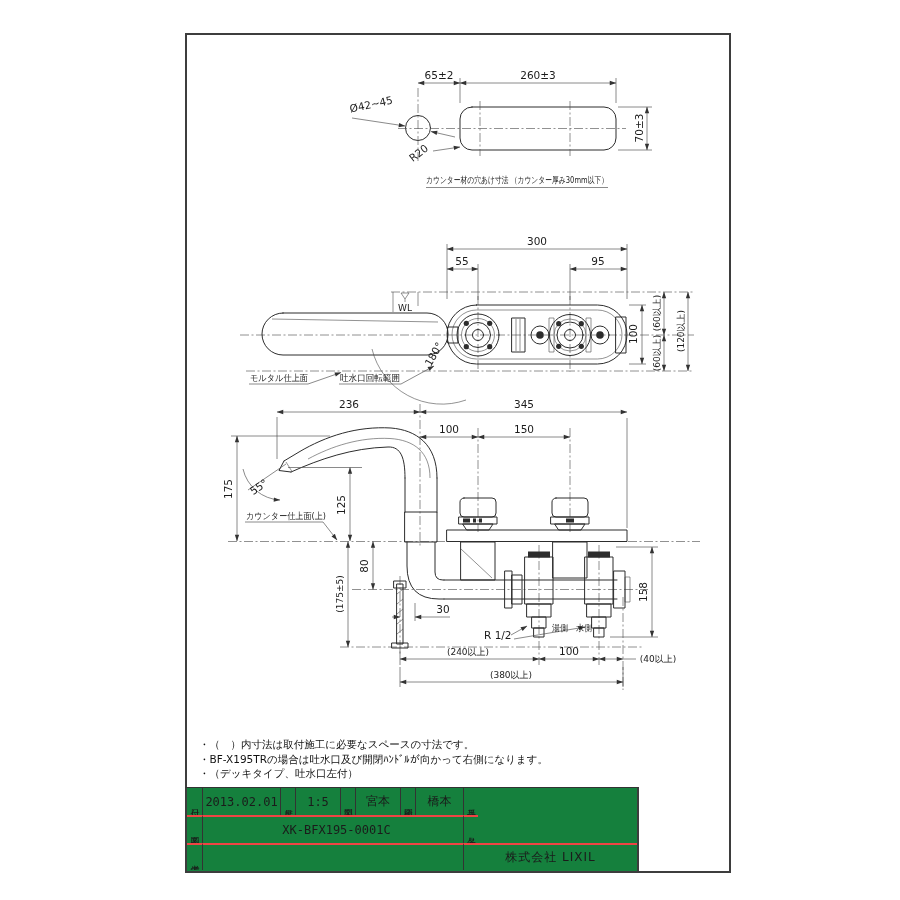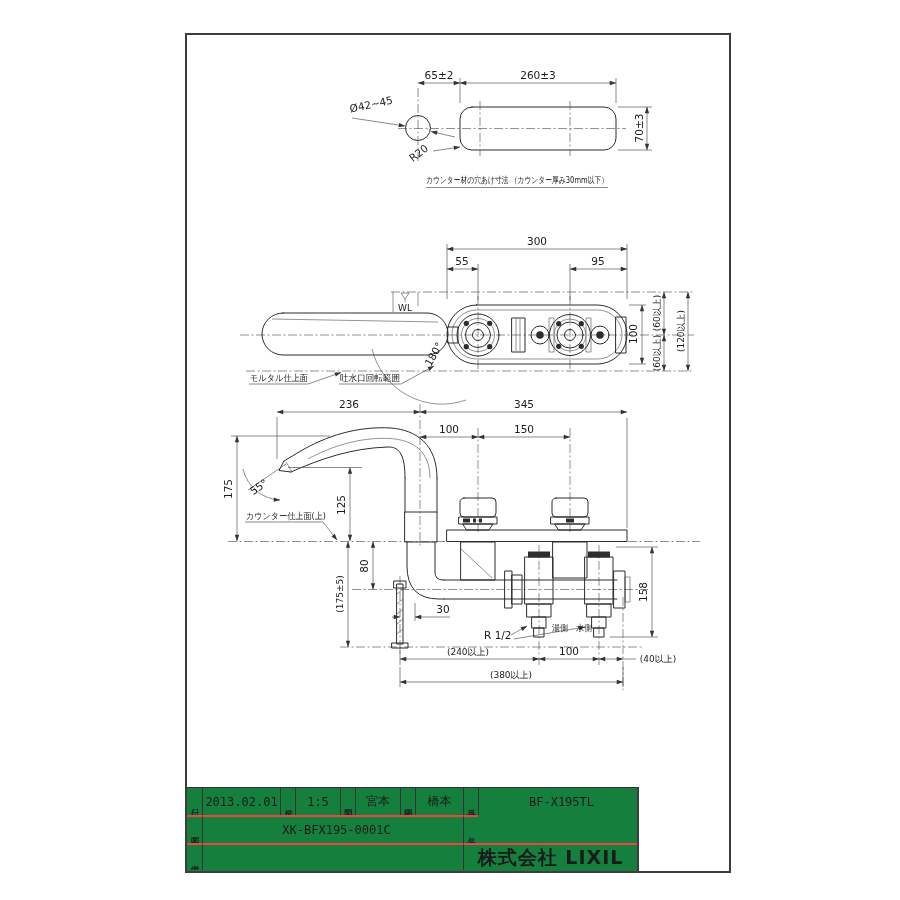--- a/index.html
+++ b/index.html
@@ -26,21 +26,21 @@
   .r2{grid-template-columns:15px 261px 15px 1fr;height:28px;}
   .r3{grid-template-columns:15px 261px 1fr;height:27px;}
   .tb .c{border-left:1px solid #333;border-top:2px solid #ef4444;display:flex;align-items:center;
          justify-content:center;box-sizing:border-box;overflow:hidden;}
   .tb .r1 .c{border-top:none;}
   .tb .c:first-child{border-left:none;}
   .vl{writing-mode:vertical-rl;text-orientation:upright;font-size:9px;line-height:9px;letter-spacing:0px;}
   .mono{font-family:"DejaVu Sans Mono","Liberation Mono",monospace;}
   .leftal{justify-content:flex-start;padding-left:7px;}
   .pname{font-size:11px;}
-  .logo{font-weight:bold;font-size:19px;letter-spacing:1px;}
+  .logo{font-weight:normal;font-size:12px;letter-spacing:1px;}
 </style>
 </head>
 <body>
 
 <div class="page">
   <div class="sheet"></div>
 
   <svg width="900" height="900" viewBox="0 0 900 900">
     <defs>
       <marker id="mA" viewBox="0 0 10 8" refX="9.2" refY="4" markerWidth="11" markerHeight="8.8" orient="auto-start-reverse">
@@ -280,20 +280,25 @@
         <line x1="599" y1="659" x2="623" y2="659" class="dl" marker-start="url(#mA)" marker-end="url(#mA)"></line>
         <path d="M623,659 H636" class="dl"></path>
         <text x="658" y="662" text-anchor="middle" class="t9">(40以上)</text>
         <path d="M400,667 V687 M623,667 V687" class="dl"></path>
         <line x1="400" y1="682" x2="623" y2="682" class="dl" marker-start="url(#mA)" marker-end="url(#mA)"></line>
         <text x="511" y="678" text-anchor="middle" class="t9">(380以上)</text>
       </g>
     </g>
   </svg>
 
+  <div class="notes">
+    <div>・（　）内寸法は取付施工に必要なスペースの寸法です。</div>
+    <div>・BF-X195TRの場合は吐水口及び開閉ﾊﾝﾄﾞﾙが向かって右側になります。</div>
+    <div>・（デッキタイプ、吐水口左付）</div>
+  </div>
 
   <div class="tb">
     <div class="tb-row r1">
       <div class="c">
           <span class="vl">日付</span>
         </div>
       <div class="c mono">2013.02.01</div>
       <div class="c">
           <span class="vl">尺度</span>
         </div>
@@ -302,21 +307,20 @@
           <span class="vl">製図</span>
         </div>
       <div class="c">宮本</div>
       <div class="c">
           <span class="vl">検図</span>
         </div>
       <div class="c">橋本</div>
       <div class="c">
           <span class="vl">品番</span>
         </div>
-      <div class="c mono leftal">BF-X195TL</div>
     </div>
     <div class="tb-row r2">
       <div class="c">
           <span class="vl">図番</span>
         </div>
       <div class="c mono leftal">XK-BFX195-0001C</div>
       <div class="c">
           <span class="vl">品名</span>
         </div>
     </div>

